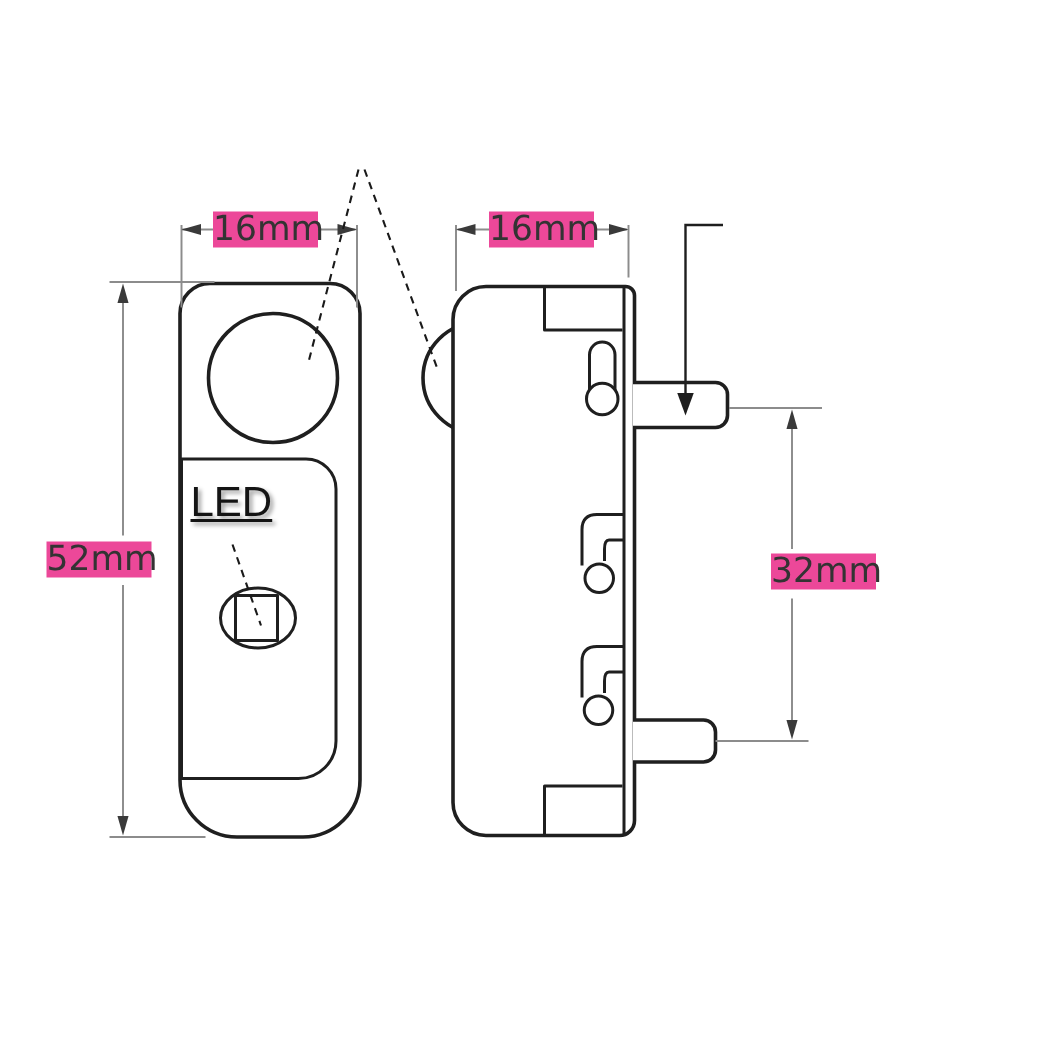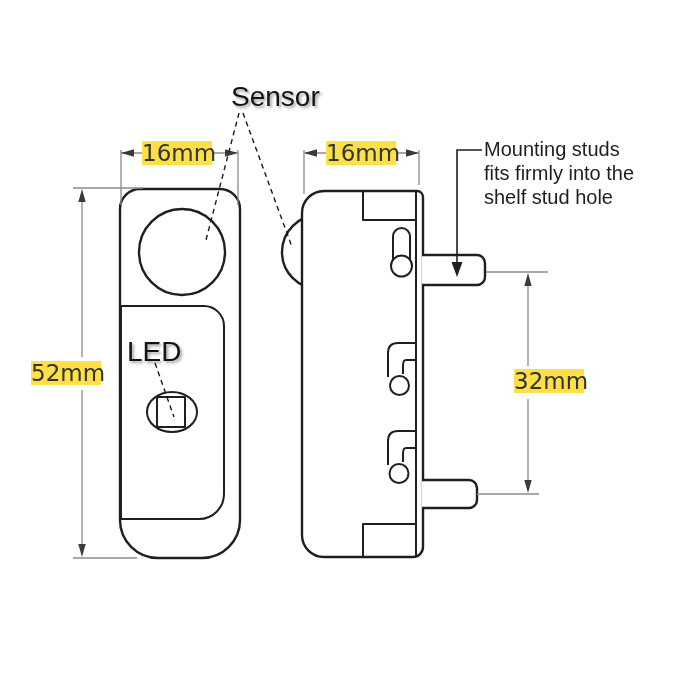--- a/index.html
+++ b/index.html
@@ -38,21 +38,21 @@
     line-height: 30px;
     color: var(--label-text);
     text-shadow: 2px 2px 3px rgba(0,0,0,0.38);
   }
   .dim {
     font-family: "DejaVu Sans", sans-serif;
     font-size: 23px;
     line-height: 24px;
     color: var(--dim-text);
     text-align: center;
-    background: #fde047;
+    background: #ec4899;
   }
   .note {
     position: absolute;
     font-family: "Liberation Sans", sans-serif;
     font-size: 20px;
     line-height: 24px;
     color: var(--note-text);
     white-space: pre-line;
   }
 </style>
@@ -125,29 +125,25 @@
     <g>
       <path class="s-note" d="M482,150 H457 V262"></path>
       <polygon class="f-note-arrow" points="457,277 451.5,262 462.5,262"></polygon>
     </g>
 
     <path class="s-leader" d="M239,113 L206,240"></path>
     <path class="s-leader" d="M243,113 L292,247"></path>
     <path class="s-leader" d="M155,363 L174,417"></path>
   </svg>
 
-  <div class="lbl callout" style="left:231px; top:82px;">Sensor</div>
 
-  <div class="lbl callout" style="left:127px; top:337px;">LED</div>
+  <div class="lbl callout" style="left:127px; top:320px;text-decoration:underline;">LED</div>
 
   <div class="lbl dim" style="left:142px; top:141px; width:70px;">16mm</div>
 
   <div class="lbl dim" style="left:326px; top:141px; width:70px;">16mm</div>
 
   <div class="lbl dim" style="left:31px; top:361px; width:70px;">52mm</div>
 
   <div class="lbl dim" style="left:514px; top:369px; width:70px;">32mm</div>
 
-  <div class="note" style="left:484px; top:137px;">Mounting studs
-fits firmly into the
-shelf stud hole</div>
 
 </div>
 
 </body></html>

